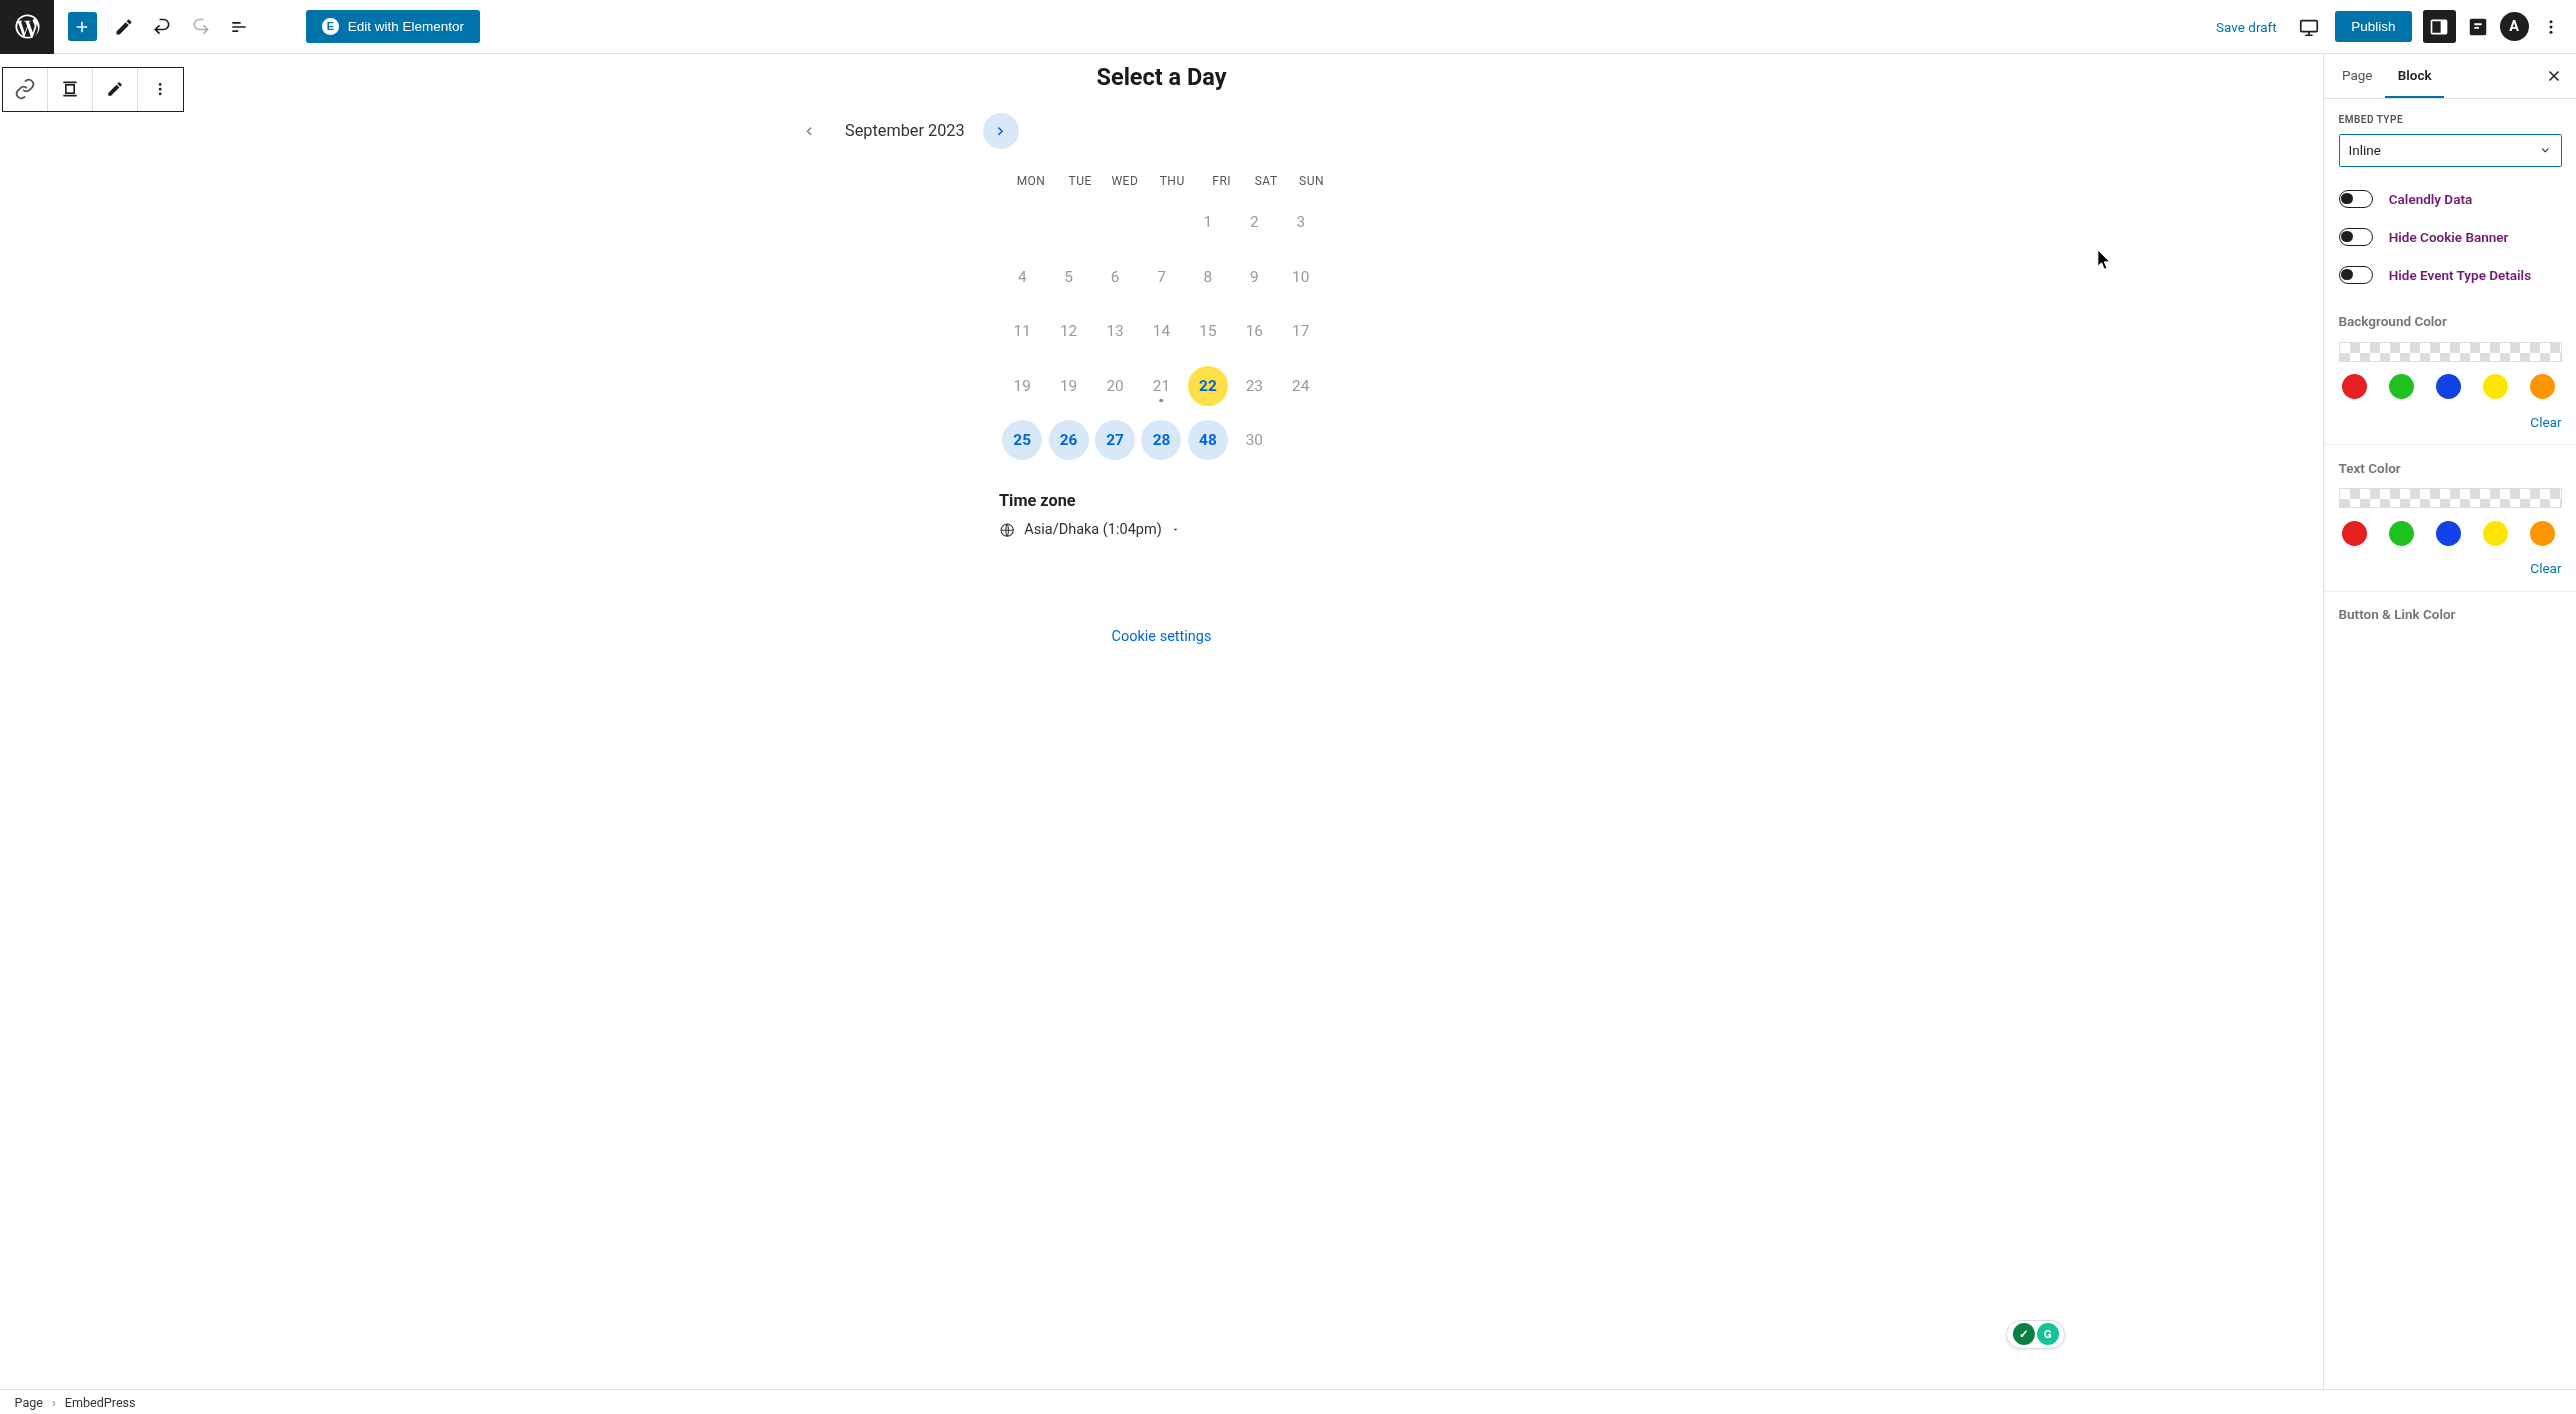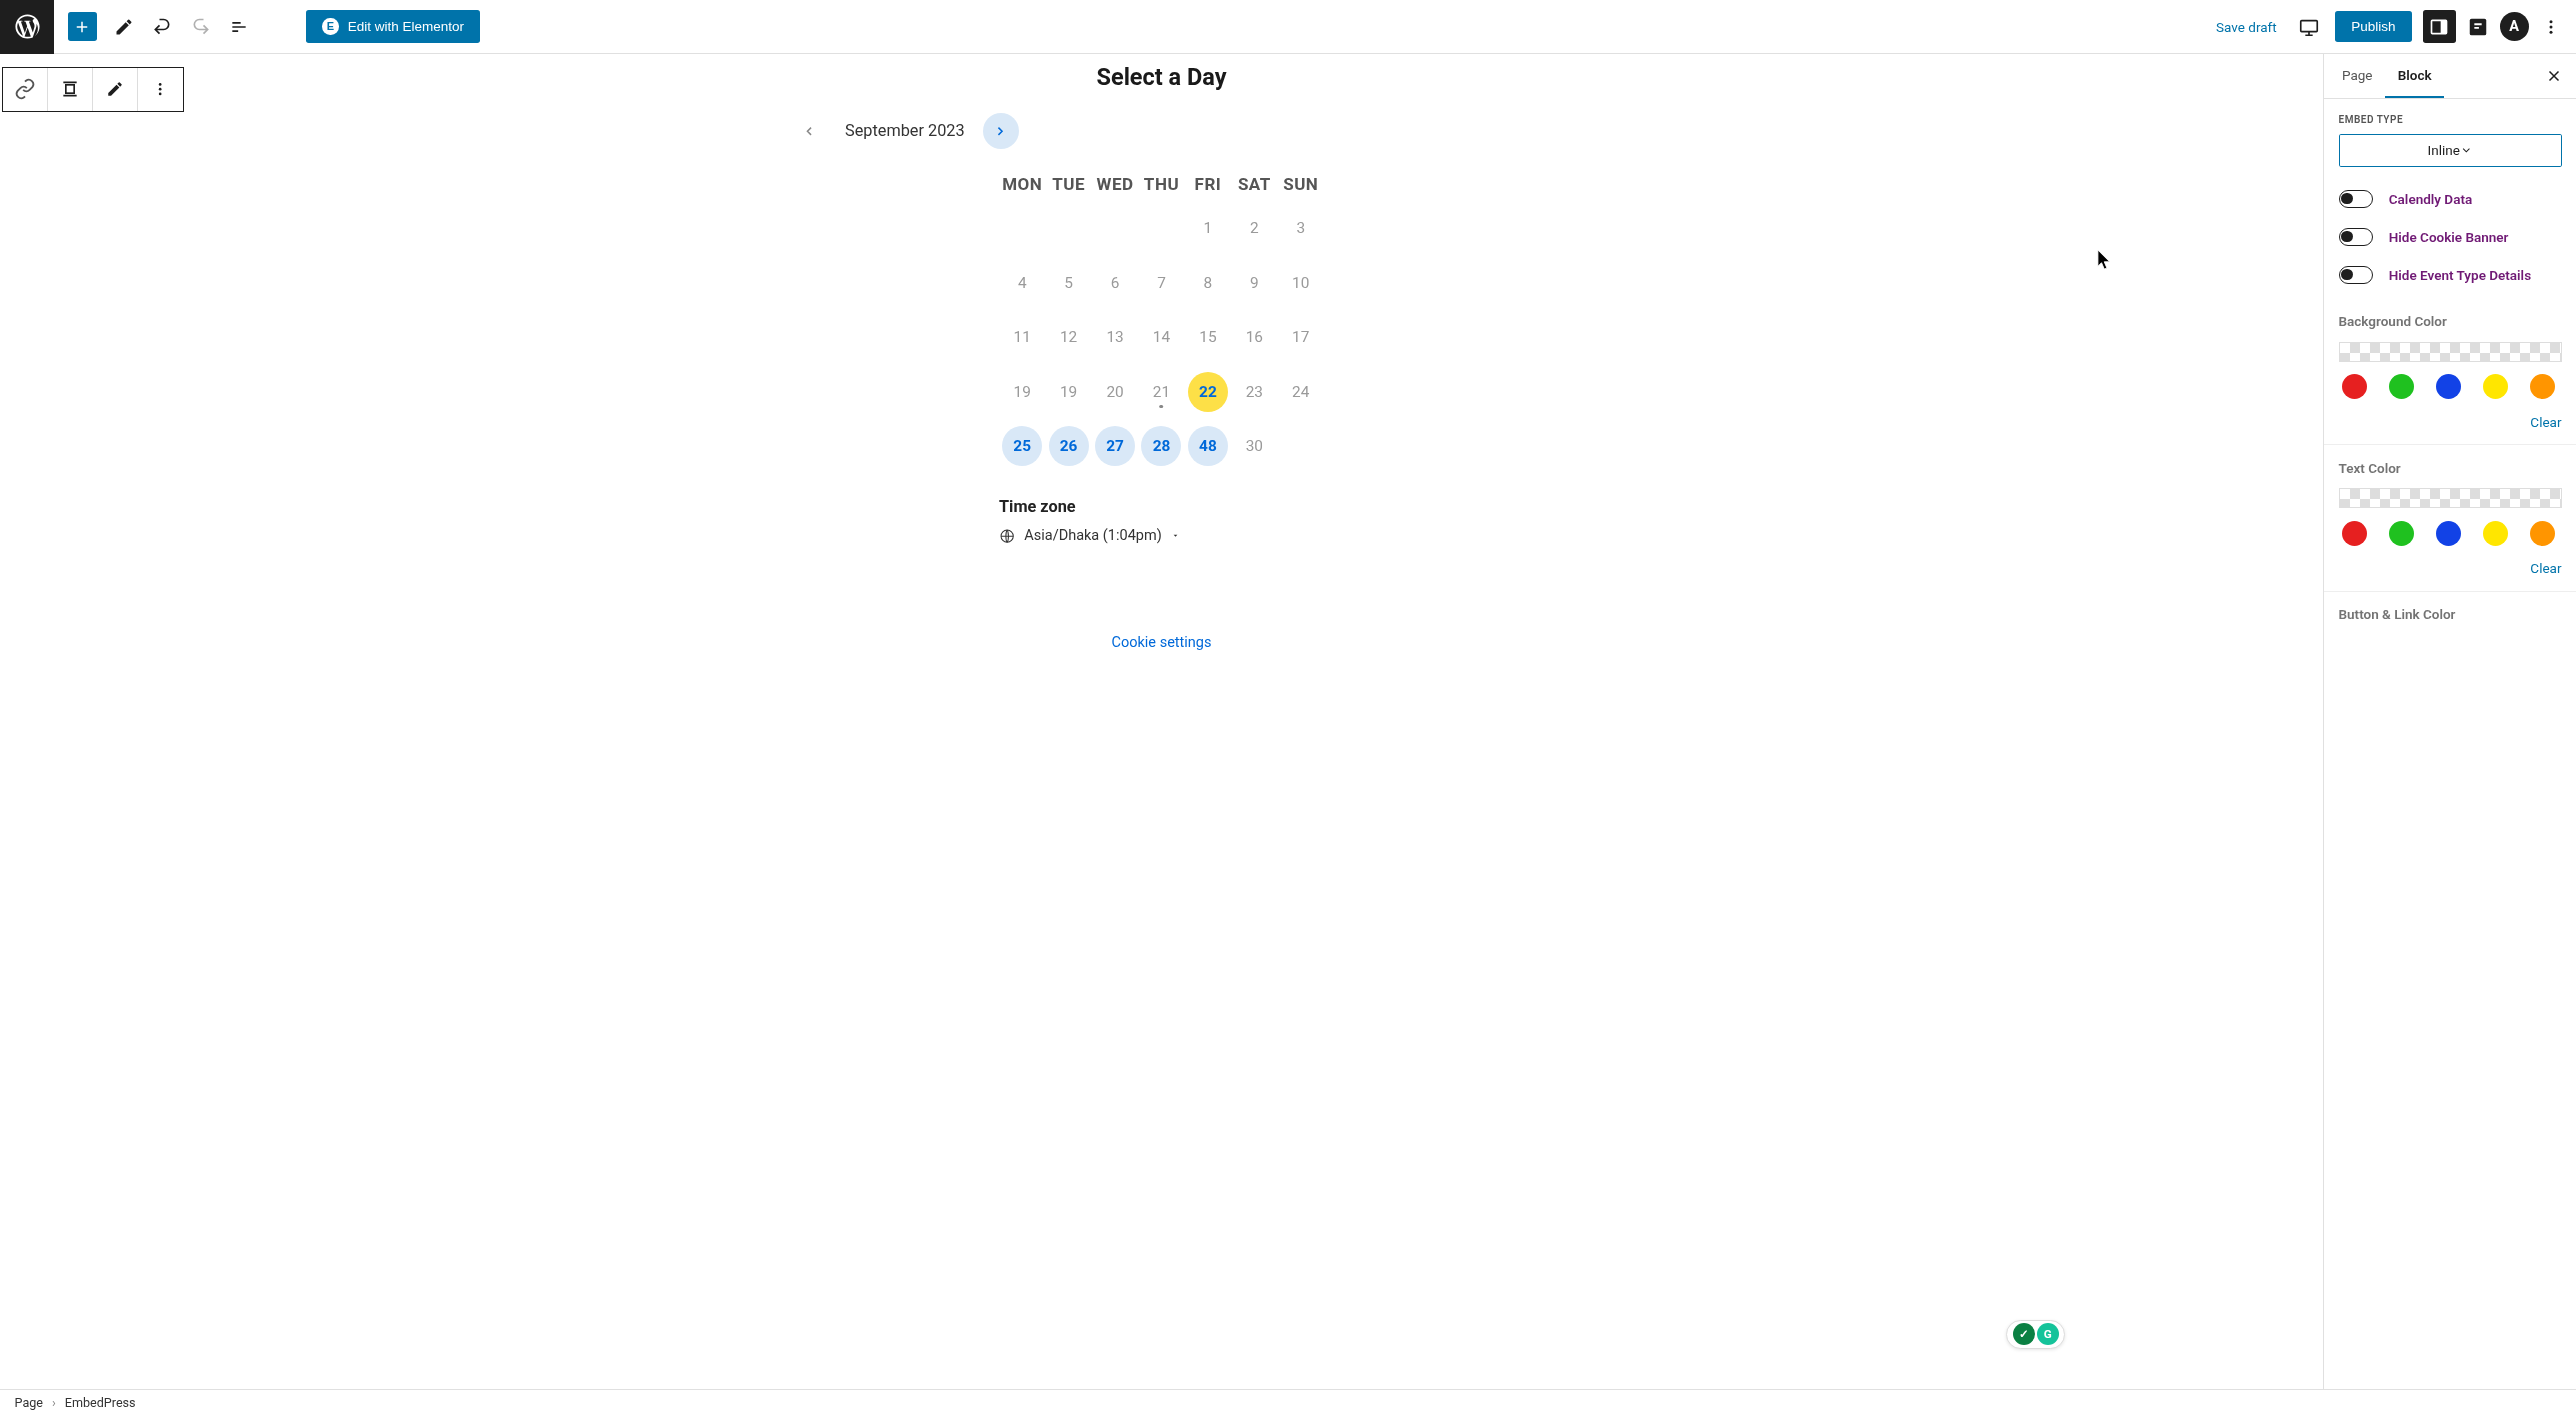--- a/index.html
+++ b/index.html
@@ -35,39 +35,39 @@
 
 
 .calendly-wrap { max-width: 741px; margin: 7.2px auto 0; text-align: center; }
 .cal-title { font-size: 23.5px; font-weight: 700; color: #1a1a1a; padding-top: 1.8px; padding-bottom: 22px; }
 .cal-nav { display: flex; align-items: center; justify-content: flex-start; gap: 18px; }
 .cal-arrow { width: 36px; height: 36px; border-radius: 50%; display: flex; align-items: center; justify-content: center; cursor: pointer; }
 .cal-arrow.next { background: #d9e8f7; color: #0069d9; }
 .cal-arrow.prev { color: #888; }
 .cal-month { font-size: 16.3px; color: #333; }
 .cal-grid { width: 325px; margin: 25px auto 0; display: grid; grid-template-columns: repeat(7, 1fr); row-gap: 14.5px; }
-.cal-dow { font-size: 17px; color: #555; font-weight: 700; letter-spacing: 0.5px; }
+.cal-dow { font-size: 12px; color: #555; font-weight: 400; letter-spacing: 0.5px; text-align: right; }
 .cal-day { height: 40px; display: flex; align-items: center; justify-content: center; font-size: 15.4px; color: #9a9a9a; position: relative; }
 .cal-day.avail { width: 40px; height: 40px; margin: 0 auto; border-radius: 50%; background: #d9e8f7; color: #0069d9; font-weight: 700; cursor: pointer; }
 .cal-day.today.avail { background: #fde047; }
 .cal-day.dot::after { content: ""; position: absolute; bottom: 3.6px; left: 50%; transform: translateX(-50%); width: 3.6px; height: 3.6px; border-radius: 50%; background: #888; }
 .tz-section { text-align: left; width: 325px; margin: 31px auto 0; }
 .tz-label { font-size: 16.3px; font-weight: 700; color: #222; margin-bottom: 11px; }
 .tz-value { display: flex; align-items: center; gap: 9px; font-size: 14.5px; color: #333; cursor: pointer; }
 .cookie-link { color: #0069d9; font-size: 14.5px; margin-top: 90px; cursor: pointer; display: inline-block; }
 
 
 .sidebar { width: 253px; border-left: 0.9px solid #e0e0e0; display: flex; flex-direction: column; overflow-y: auto; }
 .sb-tabs { display: flex; align-items: center; border-bottom: 0.9px solid #e0e0e0; height: 45px; padding: 0 5.4px; }
 .sb-tab { padding: 0 12.6px; height: 100%; display: flex; align-items: center; font-size: 13.5px; color: #555; cursor: pointer; border-bottom: 2.7px solid transparent; }
 .sb-tab.active { color: #1e1e1e; font-weight: 600; border-bottom-color: #0073aa; }
 .sb-close { margin-left: auto; width: 33px; height: 33px; display: flex; align-items: center; justify-content: center; cursor: pointer; }
 .sb-section { padding: 14.5px; border-bottom: 0.9px solid #eee; }
 .sb-label-caps { font-size: 10px; letter-spacing: 0.5px; color: #555; font-weight: 600; margin-bottom: 9px; }
-.sb-select { width: 100%; height: 33px; border: 1.8px solid #0073aa; border-radius: 1.8px; padding: 0 9px; font-size: 13.5px; background: #fff; display: flex; align-items: center; justify-content: center; cursor: pointer; }
+.sb-select { width: 100%; height: 33px; border: 1.8px solid #0073aa; border-radius: 1.8px; padding: 0 9px; font-size: 13.5px; background: #fff; display: flex; align-items: center; justify-content: space-between; cursor: pointer; }
 .toggle-row { display: flex; align-items: center; gap: 16.3px; margin-top: 20px; }
 .toggle-row:first-of-type { margin-top: 23.5px; }
 .toggle { width: 34px; height: 18px; border: 1.4px solid #1e1e1e; border-radius: 9px; position: relative; cursor: pointer; }
 .toggle .knob { position: absolute; left: 1.8px; top: 1.8px; width: 11.7px; height: 11.7px; background: #1e1e1e; border-radius: 50%; }
 .toggle-label { font-size: 13.5px; font-weight: 600; color: #701a75; }
 .sb-heading { font-size: 13.5px; font-weight: 600; color: #737373; margin-bottom: 12.6px; }
 .checker-row { height: 20px; background-image: linear-gradient(45deg,#ddd 25%,transparent 25%,transparent 75%,#ddd 75%),linear-gradient(45deg,#ddd 25%,#fff 25%,#fff 75%,#ddd 75%); background-size: 20px 20px; background-position: 0 0, 10px 10px; border: 0.9px solid #ddd; }
 .swatch-row { display: flex; gap: 22px; margin-top: 12.6px; padding-left: 3.6px; }
 .swatch { width: 25px; height: 25px; border-radius: 50%; cursor: pointer; }
 .clear-link { color: #0073aa; font-size: 13.5px; text-align: right; margin-top: 14.5px; cursor: pointer; }

